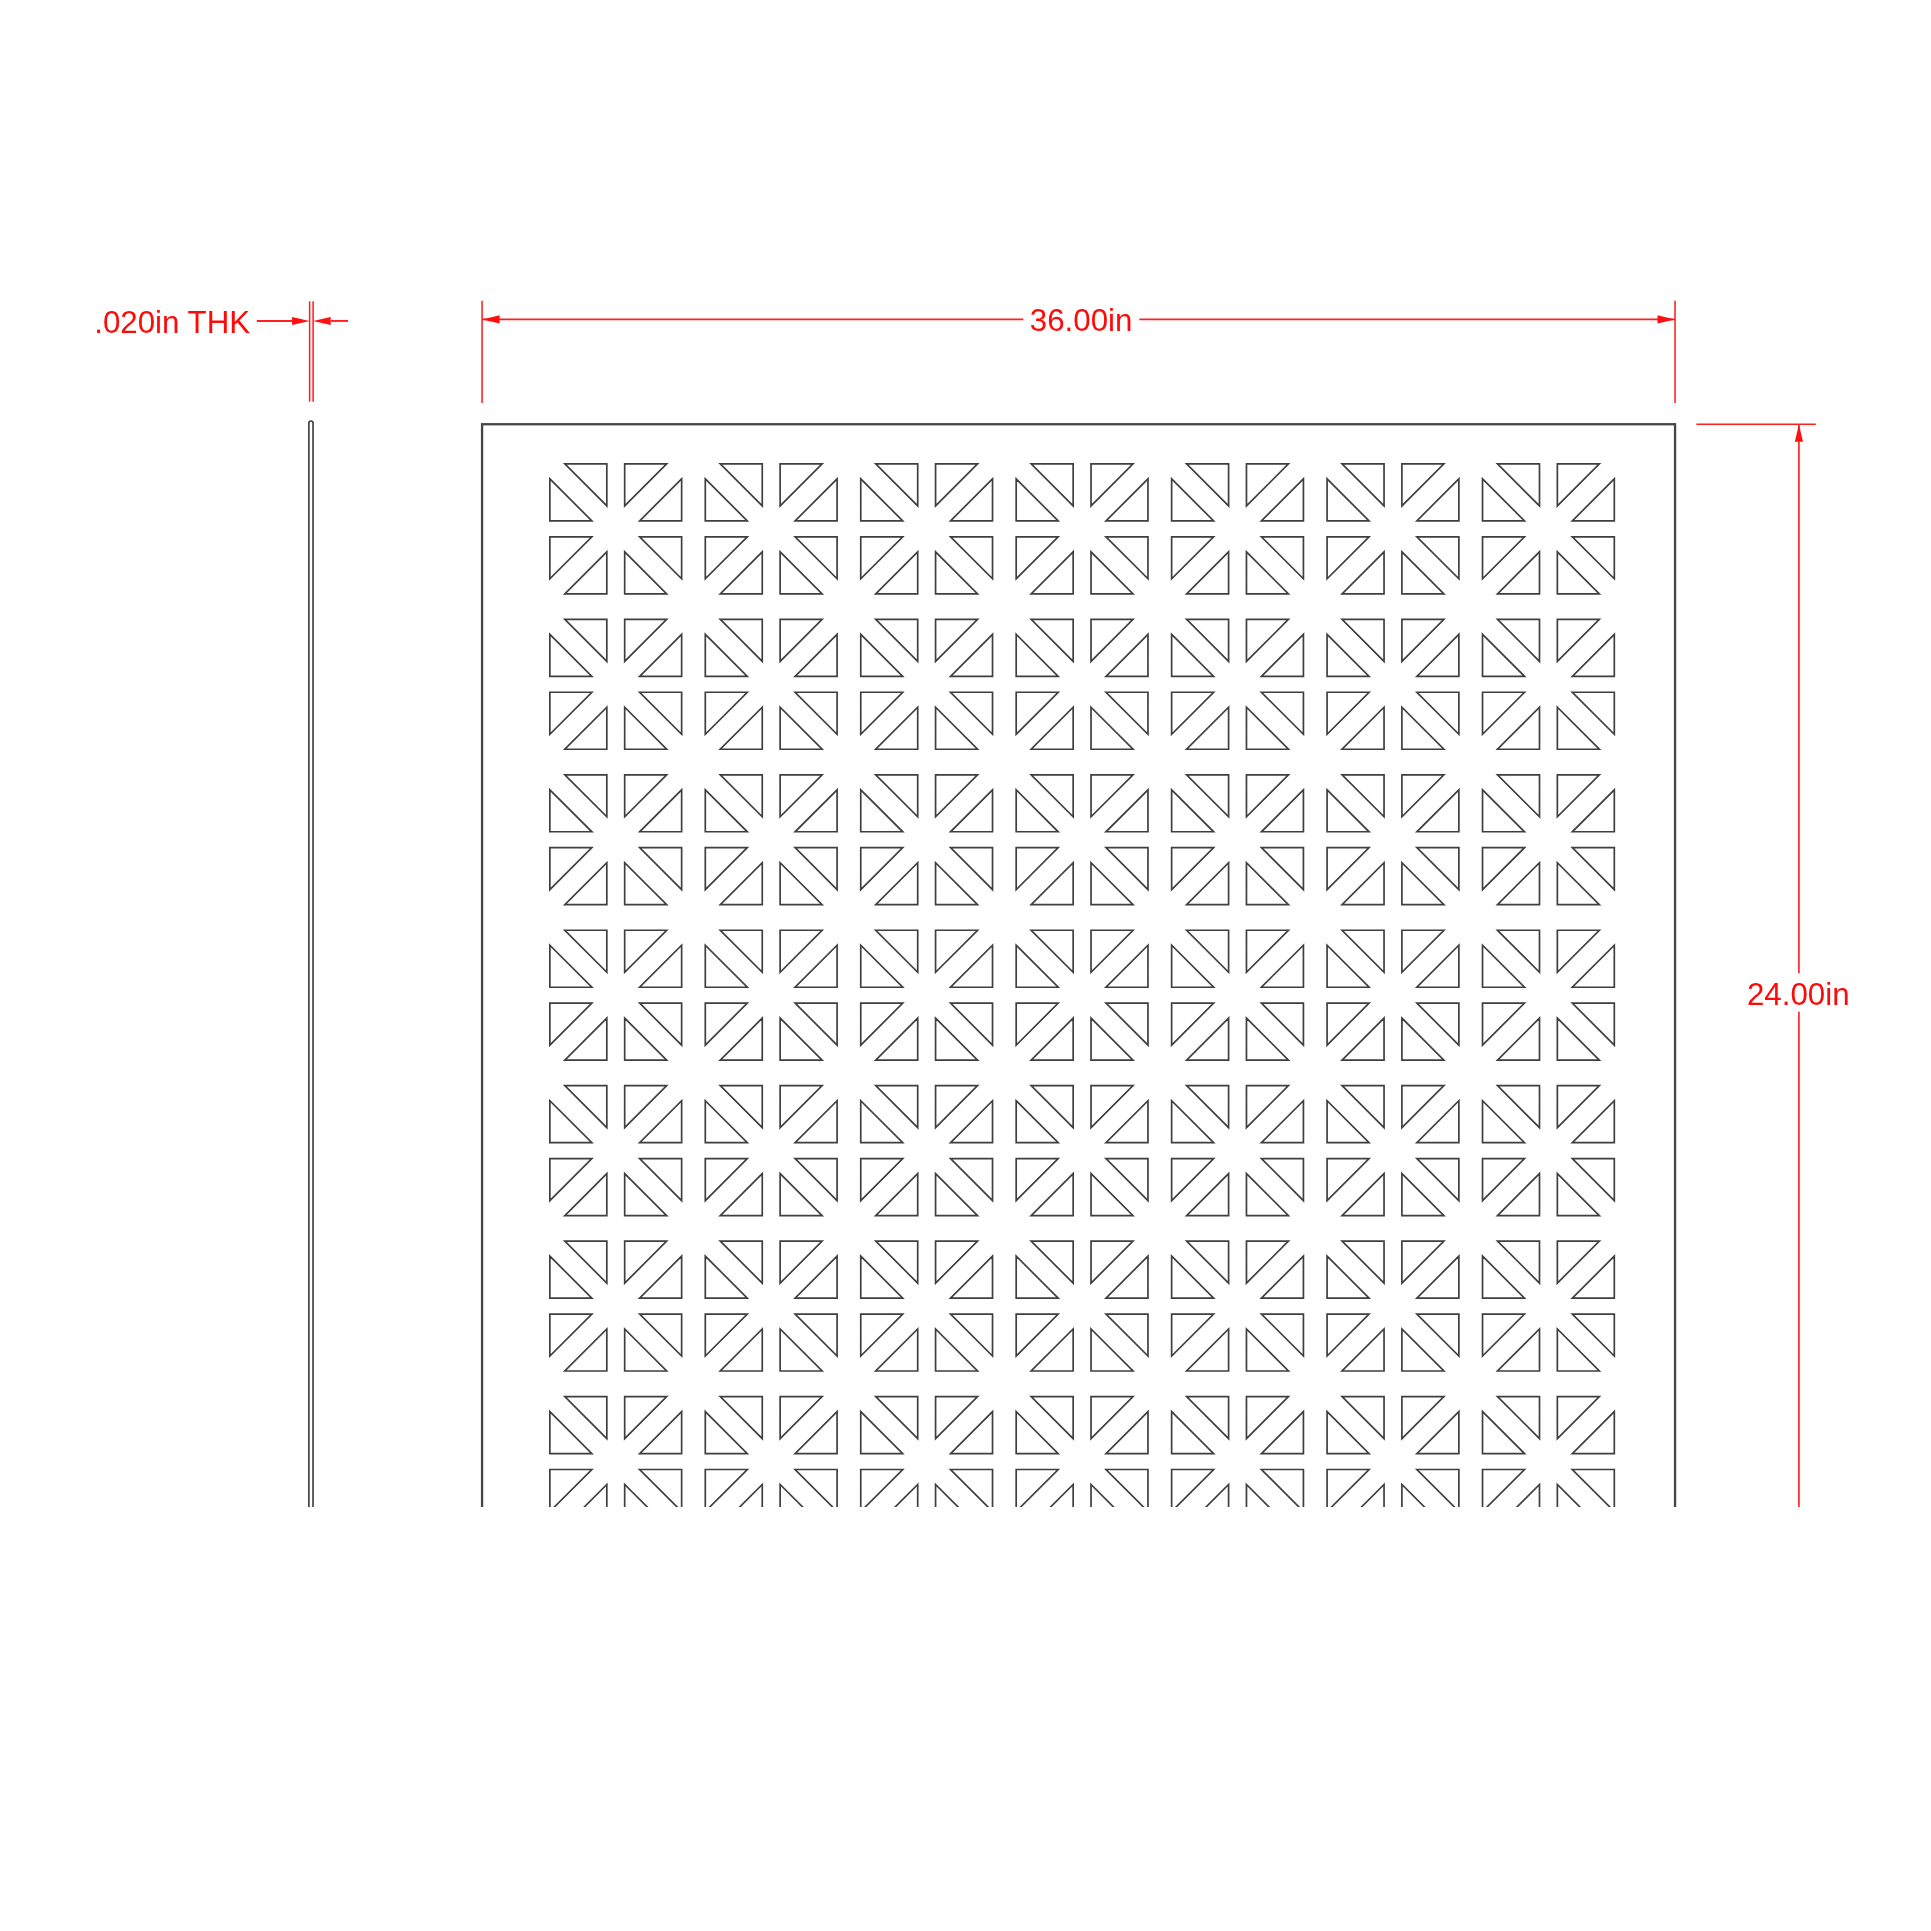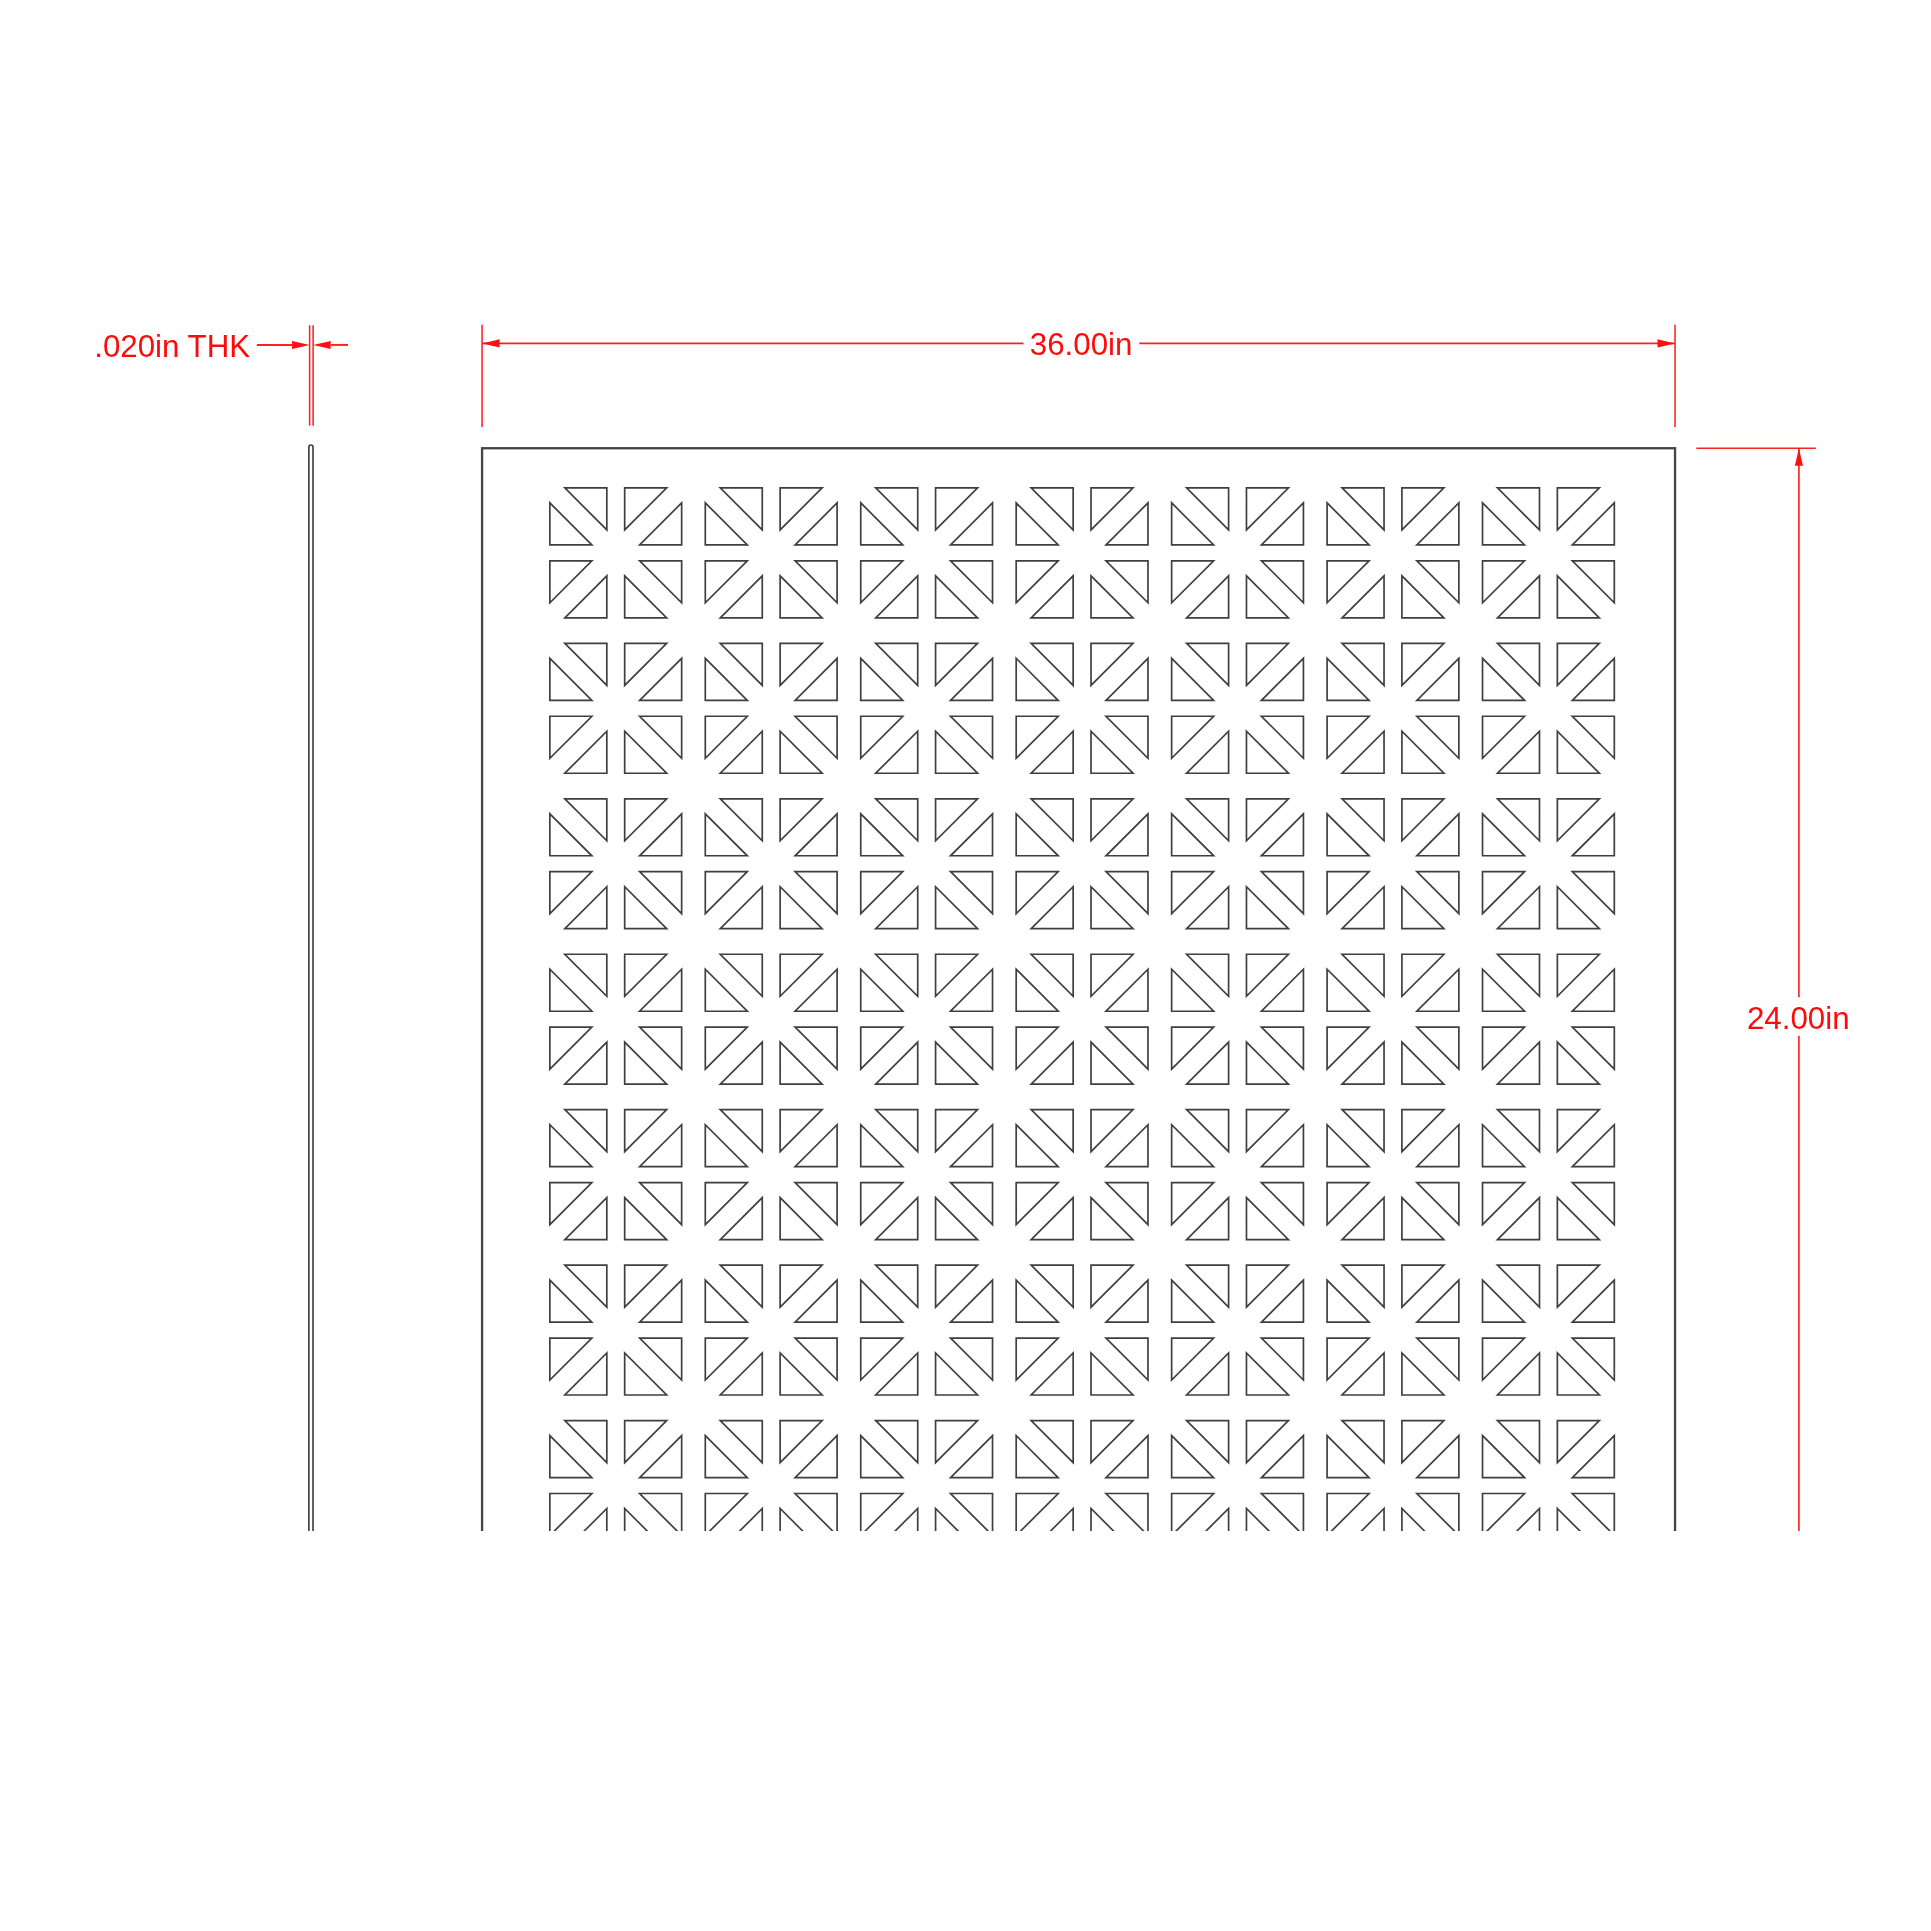--- a/index.html
+++ b/index.html
@@ -1,17 +1,17 @@
 <!DOCTYPE html>
 <html><head>
 <meta charset="utf-8">
 <title>Perforated Sheet Drawing</title>
 <style>
   html,body { margin:0; padding:0; background:#ffffff; }
-  .page { width:1931px; height:1507px; position:relative; background:#ffffff;margin-top:24px; }
+  .page { width:1931px; height:1507px; position:relative; background:#ffffff; }
   text { font-family:"Liberation Sans", sans-serif; }
 </style>
 </head>
 <body>
 <div class="page">
 <svg width="1931" height="1931" viewBox="0 0 2000 2000">
 <defs>
   <g id="pu" stroke="#3f3f3f" stroke-width="1.75" fill="none">
     <path d="M15.5 0 L59 0 L59 43.5 Z M0 15.5 L0 59 L43.5 59 Z M77.5 0 L121 0 L77.5 43.5 Z M136.5 15.5 L136.5 59 L93 59 Z M0 75.5 L43.5 75.5 L0 119 Z M59 91 L59 134.5 L15.5 134.5 Z M93 75.5 L136.5 75.5 L136.5 119 Z M77.5 91 L77.5 134.5 L121 134.5 Z"></path>
   </g>

